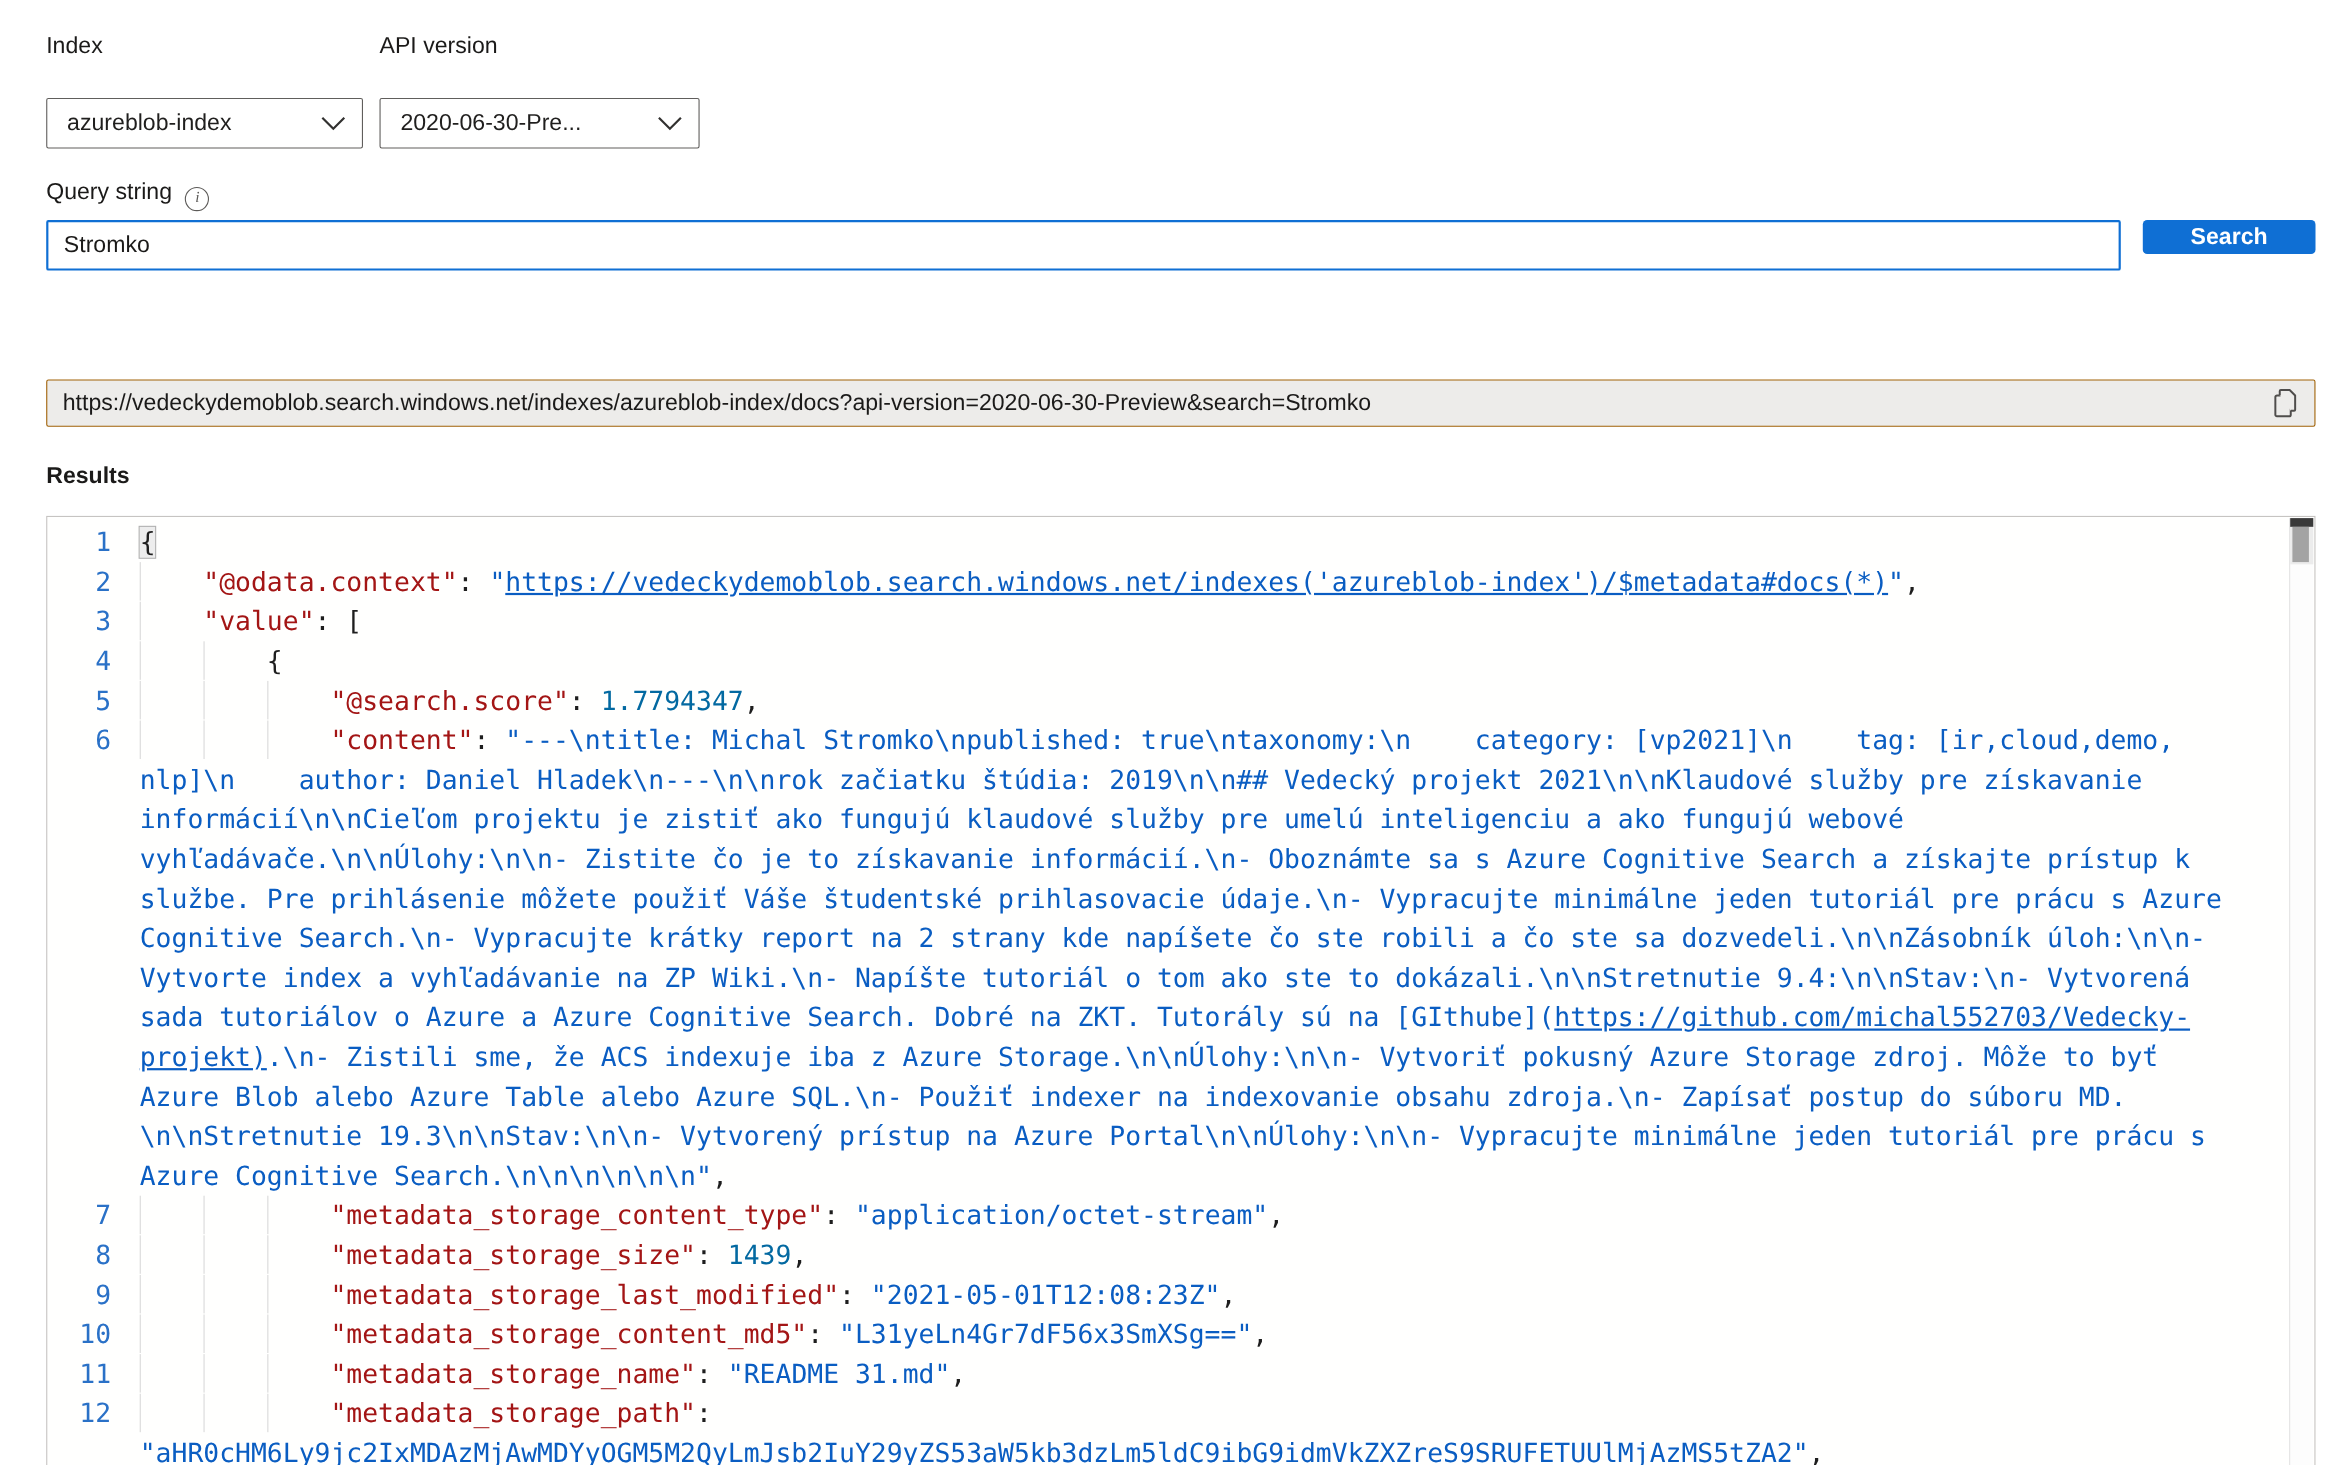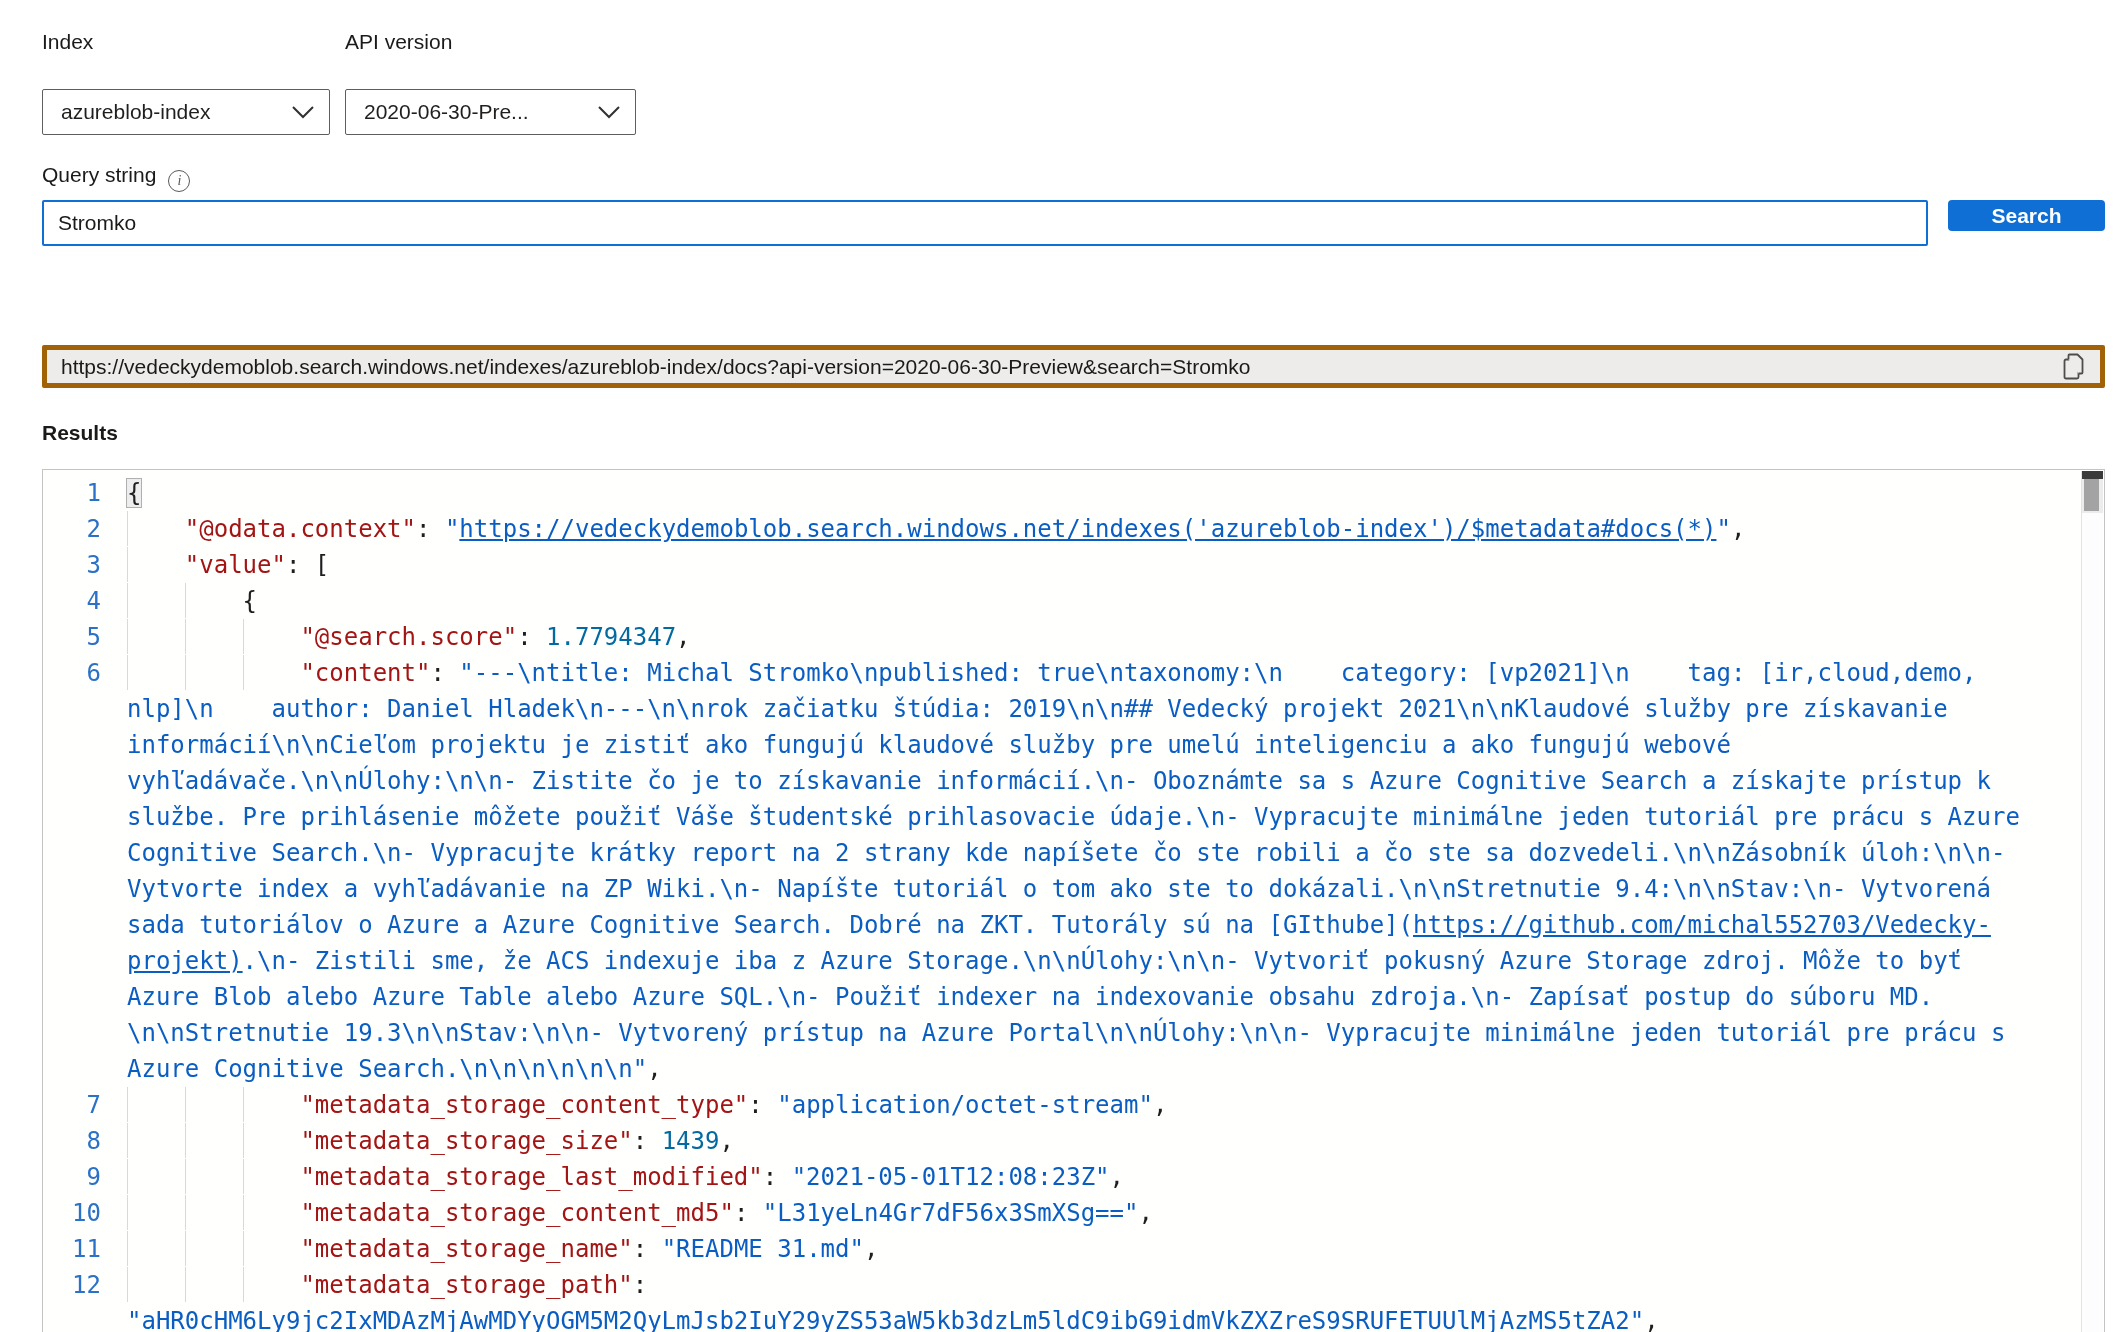--- a/index.html
+++ b/index.html
@@ -22,21 +22,21 @@
     font-family: "Liberation Serif", serif; font-style: italic; vertical-align: -3px; margin-left: 12px; }
   .query-input { position: absolute; left: 42px; top: 200px; width: 1886px; height: 46px;
     border: 2px solid #0f6fd4; border-radius: 2px; font-size: 21px; padding: 0 14px;
     font-family: "Liberation Sans", sans-serif; color: #1b1a19; outline: none; }
   .search-btn { position: absolute; left: 1948px; top: 200px; width: 157px; height: 31px;
     background: #0f6fd4; color: #fff; border: none; border-radius: 4px; font-size: 21px;
     font-weight: bold; font-family: "Liberation Sans", sans-serif; cursor: pointer; }
 
   
   .url-box { position: absolute; left: 42px; top: 345px; width: 2063px; height: 43px;
-    background: #edecea; border: 5px solid #a16207; border-radius: 2px; display: flex;
+    background: #edecea; border: 1px solid #a16207; border-radius: 2px; display: flex;
     align-items: center; padding: 0 14px; font-size: 21px; color: #1b1a19; }
   .url-text { flex: 1; white-space: nowrap; overflow: hidden; }
   .copy-btn { flex-shrink: 0; cursor: pointer; margin-left: 12px; display: flex; align-items: center; }
 
   
   .results-box { position: absolute; left: 42px; top: 469px; width: 2063px; height: 870px;
     background: #fffffe; border: 1px solid #c6c4c2; overflow: hidden; }
   .code { position: absolute; left: 0; top: 5px; right: 24px;
     font-family: "DejaVu Sans Mono", monospace; font-size: 24px; line-height: 36px; }
   .cl { display: flex; }

